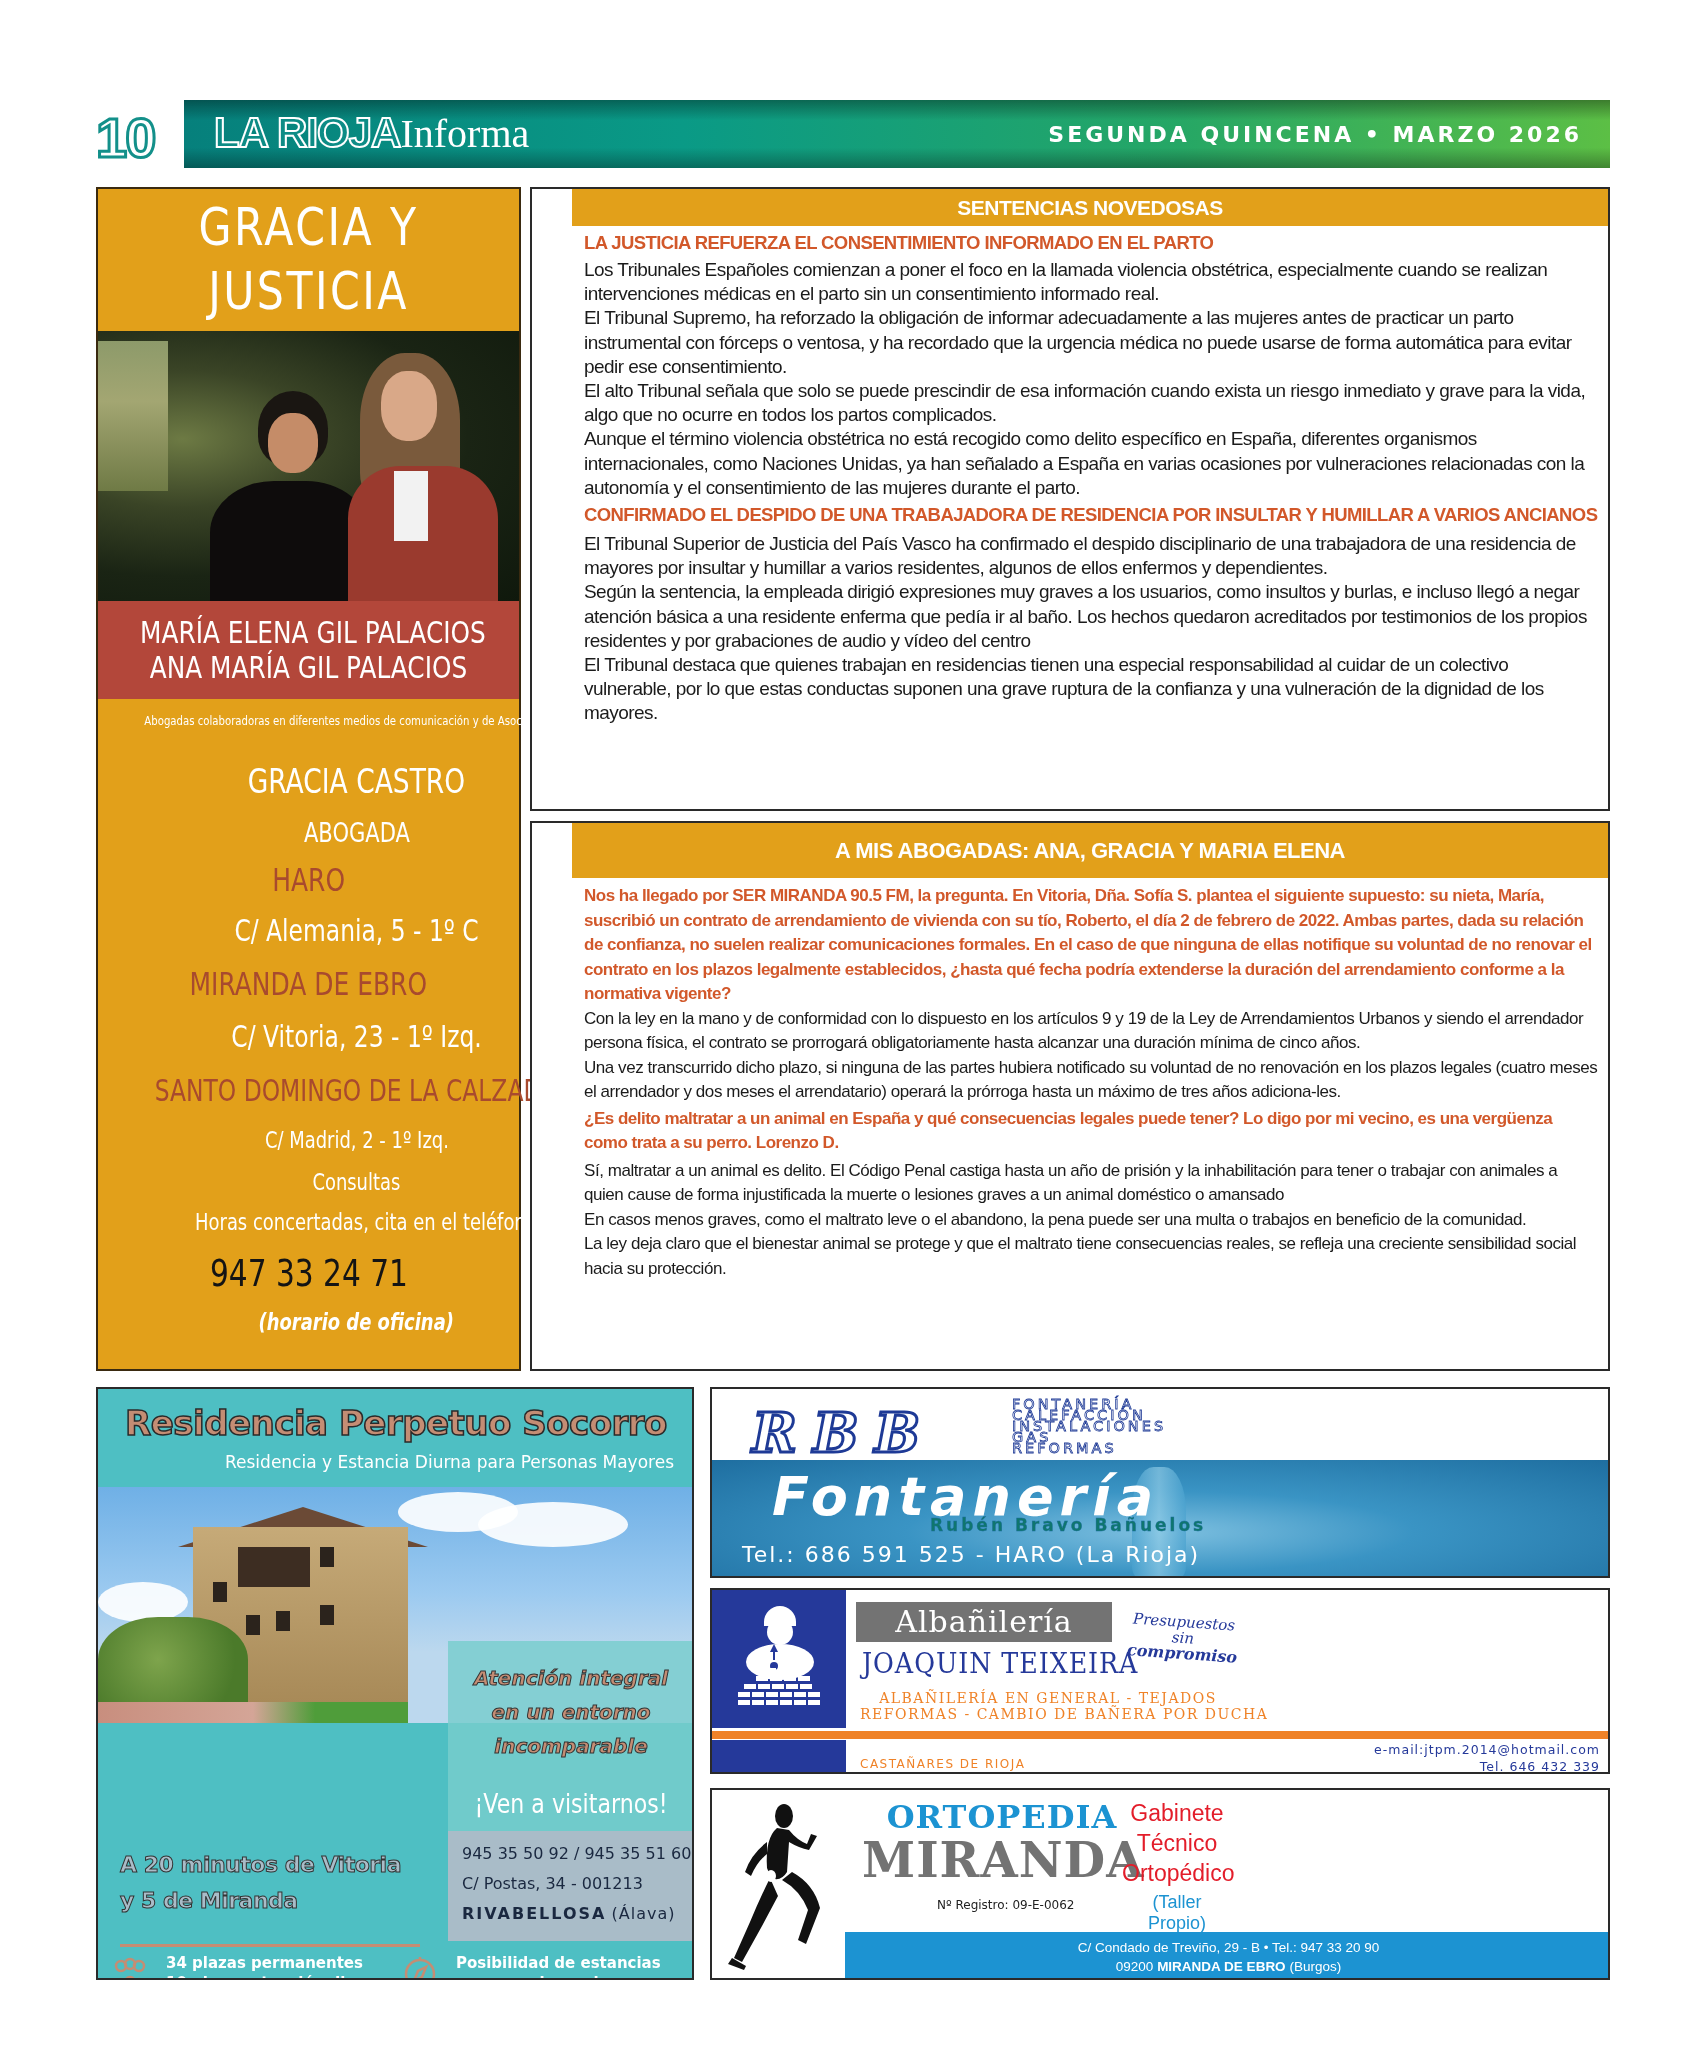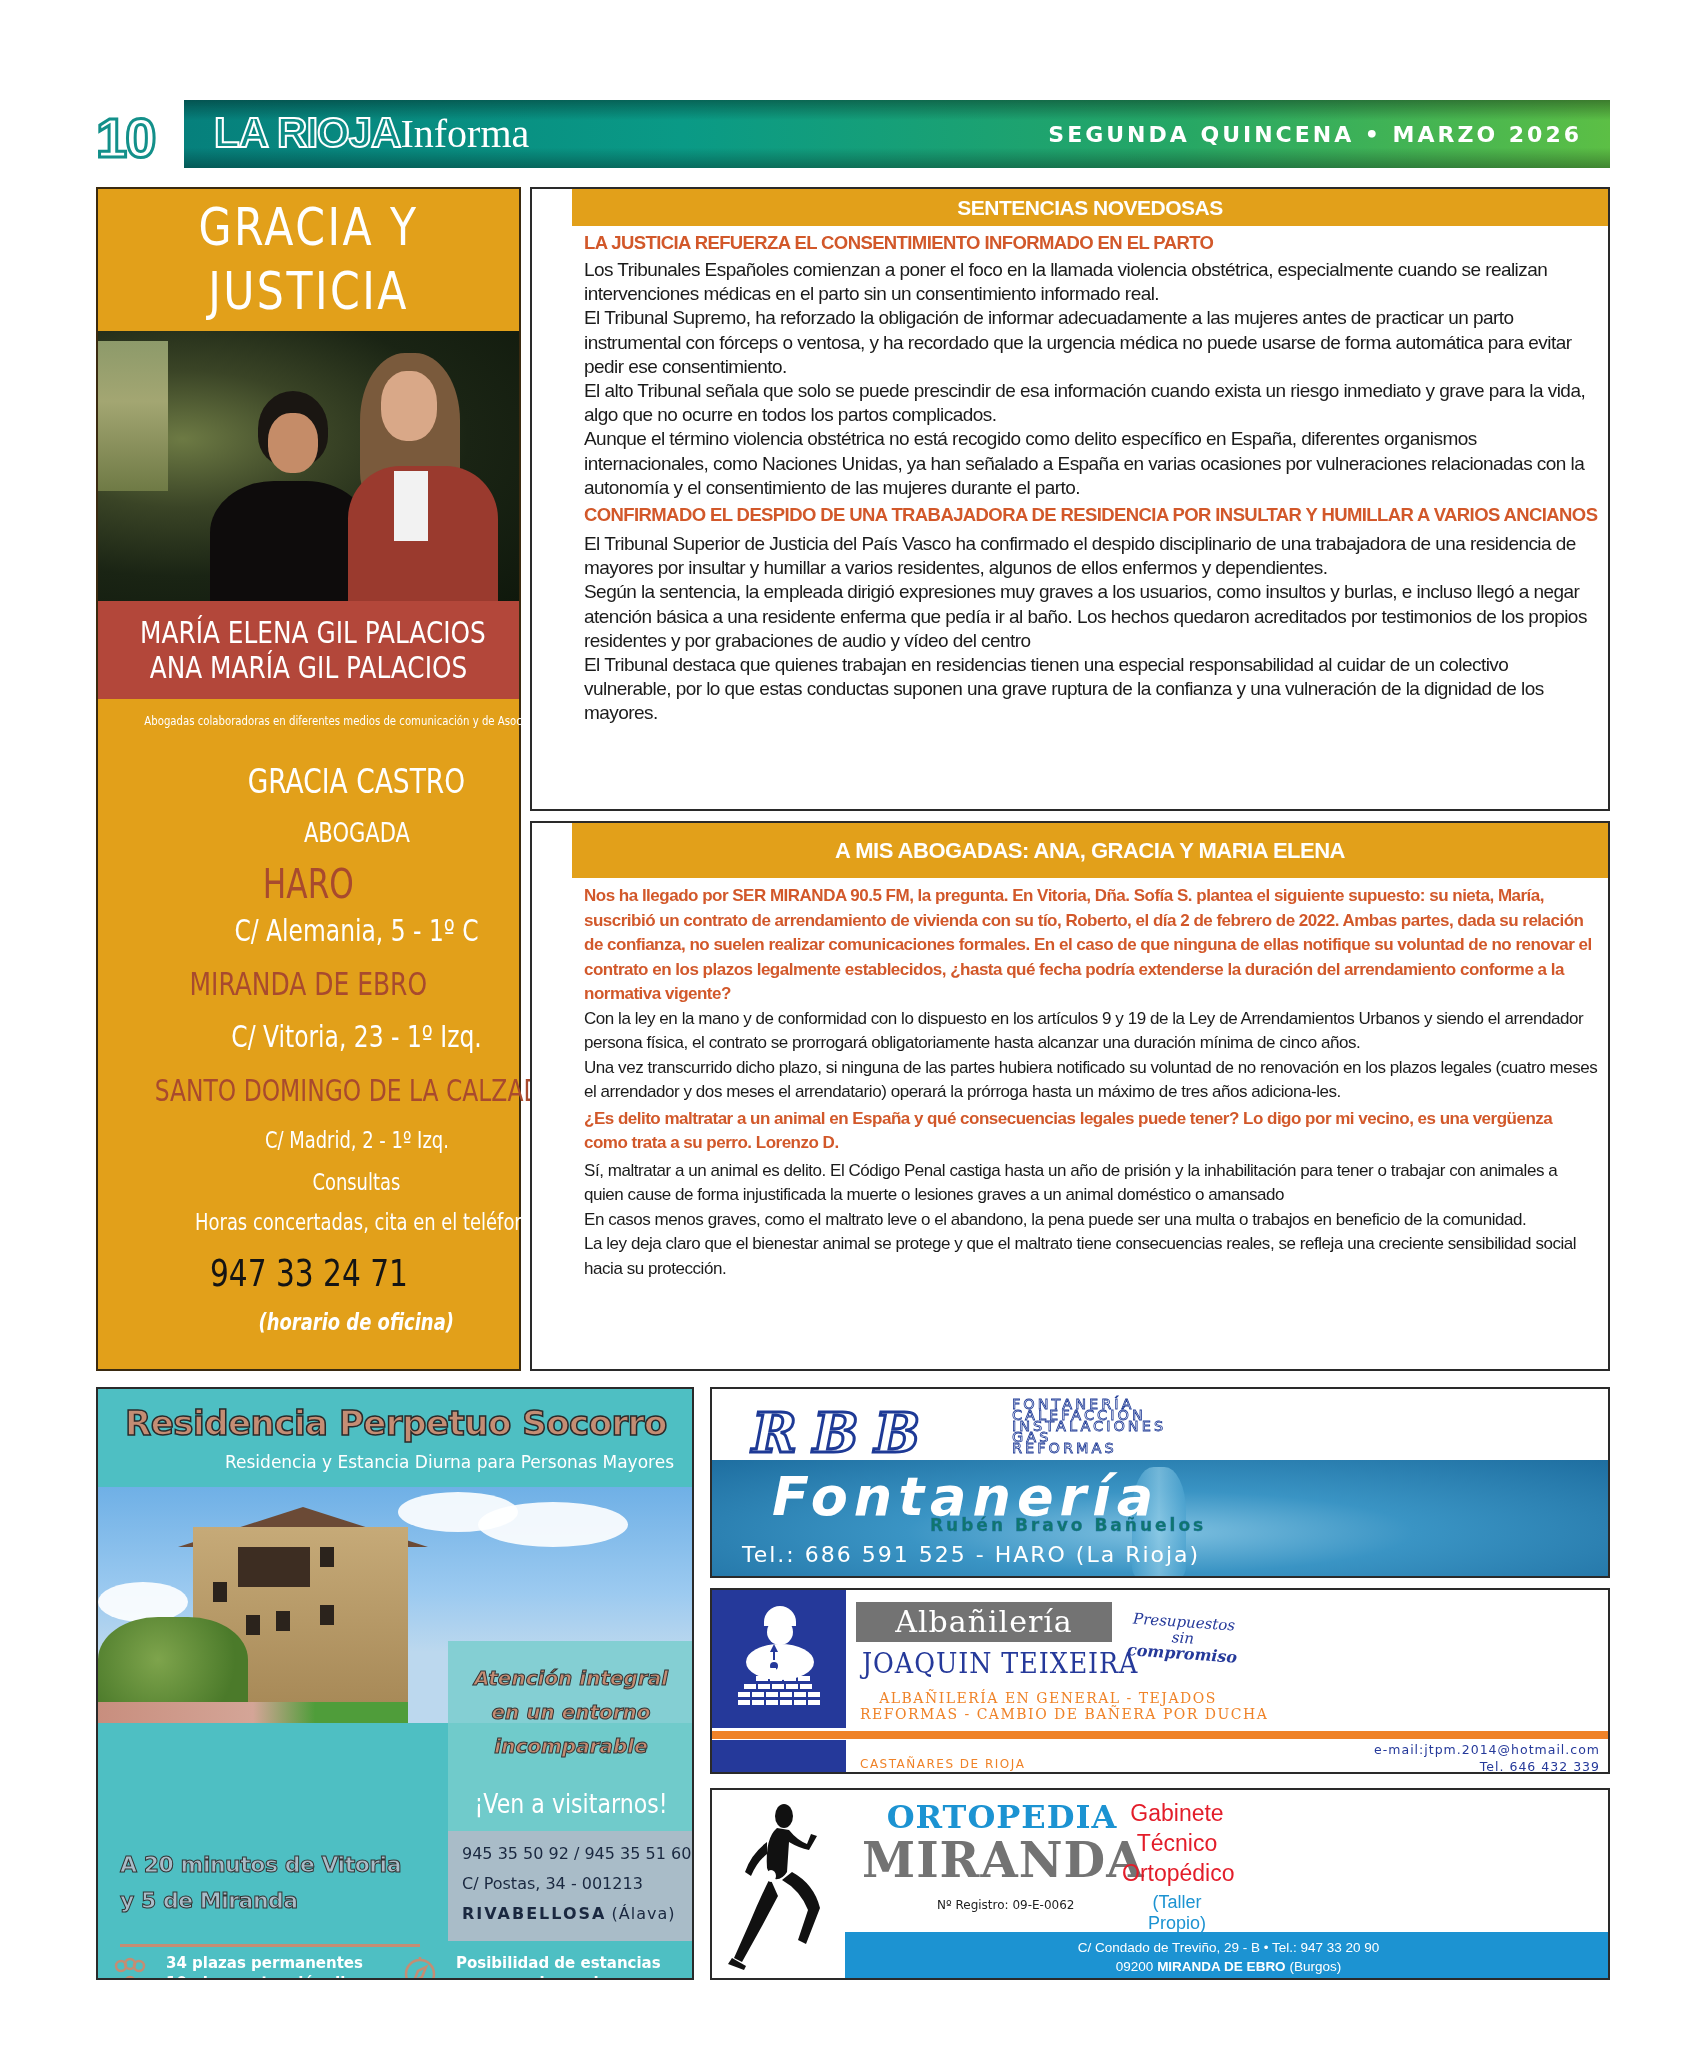--- a/index.html
+++ b/index.html
@@ -141,21 +141,21 @@
     <div class="person2-face"></div>
   </div>
   <div class="names">
     <div>MARÍA ELENA GIL PALACIOS</div>
     <div>ANA MARÍA GIL PALACIOS</div>
   </div>
   <div class="desc">Abogadas colaboradoras en diferentes medios de comunicación y de Asociaciones</div>
 
   <div class="line l-white" style="top:572px;font-size:34px;"><span class="condensed">GRACIA CASTRO</span></div>
   <div class="line l-white" style="top:628px;font-size:27px;"><span class="condensed">ABOGADA</span></div>
-  <div class="line l-red" style="top:672px;font-size:40px;"><span class="condensed">HARO</span></div>
+  <div class="line l-red" style="top:672px;font-size:32px;"><span class="condensed">HARO</span></div>
   <div class="line l-white" style="top:724px;font-size:30px;"><span class="condensed">C/ Alemania, 5 - 1º C</span></div>
   <div class="line l-red" style="top:776px;font-size:32px;"><span class="condensed">MIRANDA DE EBRO</span></div>
   <div class="line l-white" style="top:830px;font-size:30px;"><span class="condensed">C/ Vitoria, 23 - 1º Izq.</span></div>
   <div class="line l-red" style="top:884px;font-size:30px;"><span class="condensed">SANTO DOMINGO DE LA CALZADA</span></div>
   <div class="line l-white" style="top:938px;font-size:23px;"><span class="condensed">C/ Madrid, 2 - 1º Izq.</span></div>
   <div class="line l-white" style="top:980px;font-size:23px;"><span class="condensed">Consultas</span></div>
   <div class="line l-white" style="top:1020px;font-size:23px;"><span class="condensed">Horas concertadas, cita en el teléfono:</span></div>
   <div class="line l-black" style="top:1062px;font-size:38px;"><span class="condensed">947 33 24 71</span></div>
   <div class="line l-white" style="top:1120px;font-size:23px;font-weight:bold;font-style:italic;"><span class="condensed">(horario de oficina)</span></div>
 </div>

